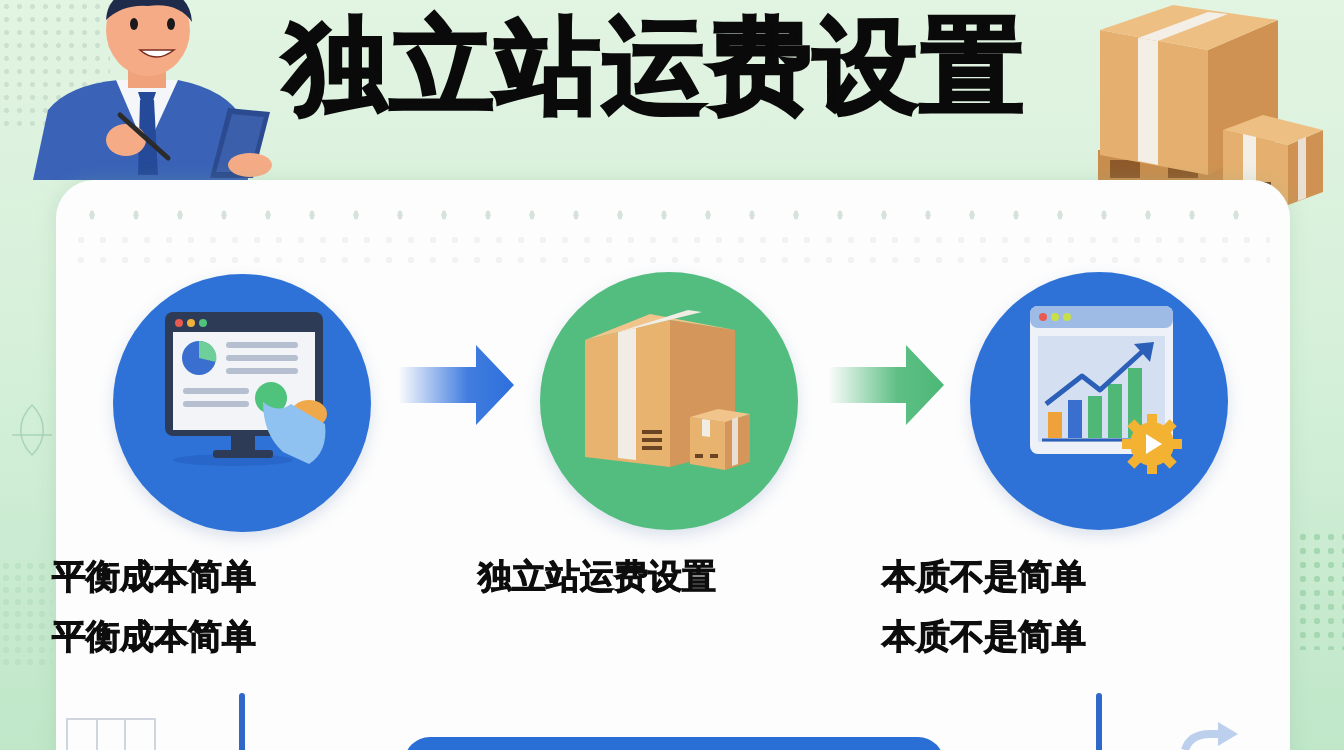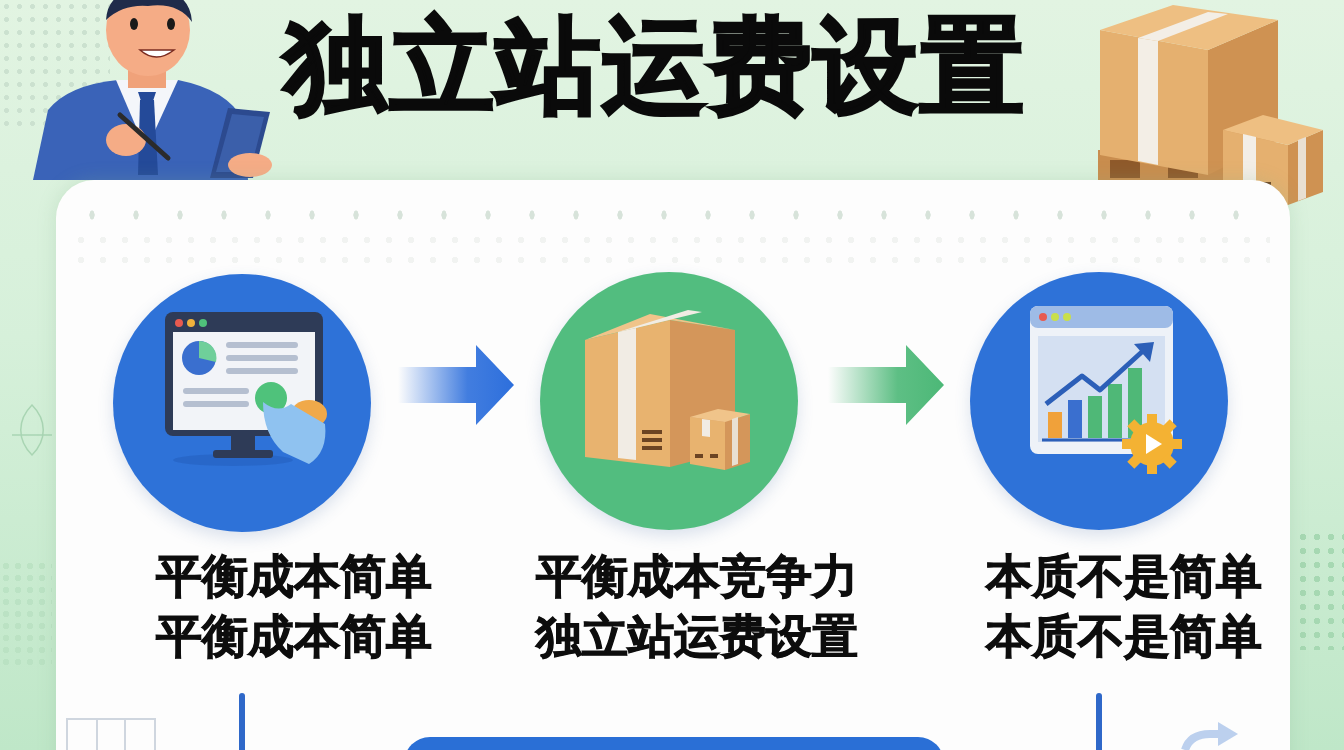--- a/index.html
+++ b/index.html
@@ -64,22 +64,22 @@
   .c1 { left: 113px; top: 274px; background: #2e72d8; }
   .c2 { left: 540px; top: 272px; background: #52bd7f; }
   .c3 { left: 970px; top: 272px; background: #2e72d8; }
   .step-circle svg { position: absolute; left: 0; top: 0; width: 258px; height: 258px; }
 
   .arrow { position: absolute; }
   .arrow1 { left: 398px; top: 345px; width: 116px; height: 80px; }
   .arrow2 { left: 828px; top: 345px; width: 116px; height: 80px; }
 
   .caption {
-    position: absolute; width: 380px; text-align: right;
-    font-family: "DejaVu Sans", sans-serif; font-weight: 900; font-size: 46px;
+    position: absolute; width: 380px; text-align: left;
+    font-family: "DejaVu Sans", sans-serif; font-weight: 900; font-size: 34px;
     line-height: 60px; color: #0d0d0d; -webkit-text-stroke: 1px #0d0d0d;
   }
   .cap1 { left: 52px; top: 546px; }
   .cap2 { left: 478px; top: 546px; }
   .cap3 { left: 882px; top: 546px; }
 
   
   .table-icon { position: absolute; left: 66px; top: 718px; width: 90px; height: 40px;
     border: 2px solid #cfd6df; border-bottom: none; }
   .table-icon i { position: absolute; top: 0; bottom: 0; width: 2px; background: #cfd6df; }
@@ -254,21 +254,20 @@
       <polygon points="-6,-10 -6,10 10,0" fill="#ffffff"></polygon>
     </g>
   </svg>
 </div>
 
 <div class="caption cap1">
   <div>平衡成本简单</div>
   <div>平衡成本简单</div>
 </div>
 <div class="caption cap2">
-  <div>平衡成本竞争力</div>
   <div>独立站运费设置</div>
 </div>
 <div class="caption cap3">
   <div>本质不是简单</div>
   <div>本质不是简单</div>
 </div>
 
 <div class="table-icon">
   <i style="left:28px"></i>
     <i style="left:56px"></i>

